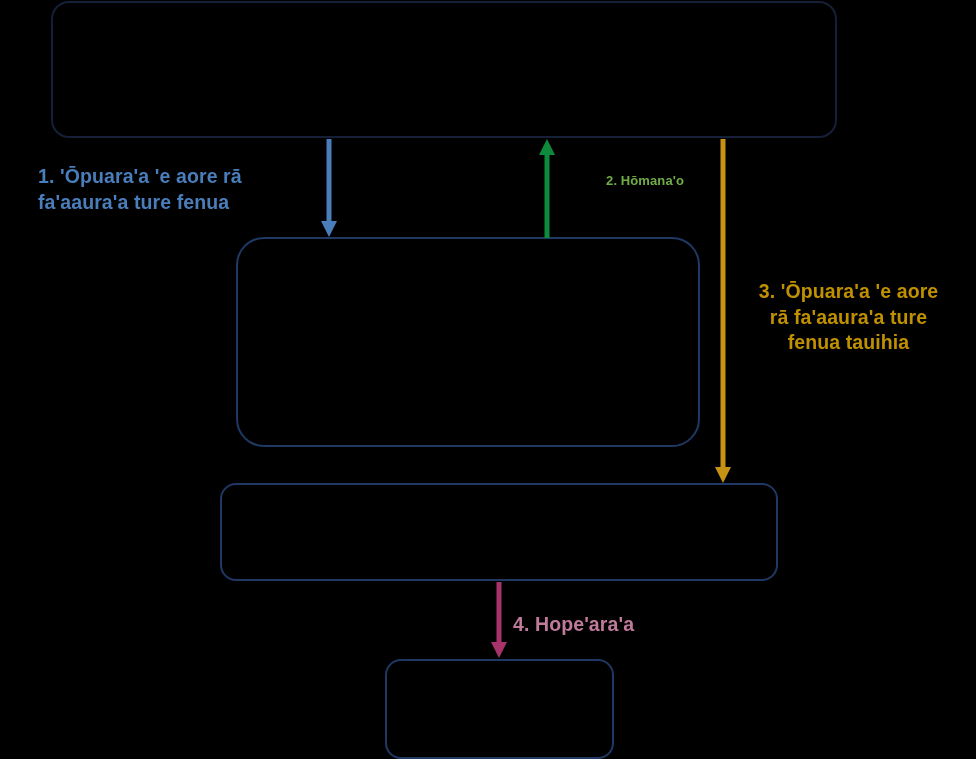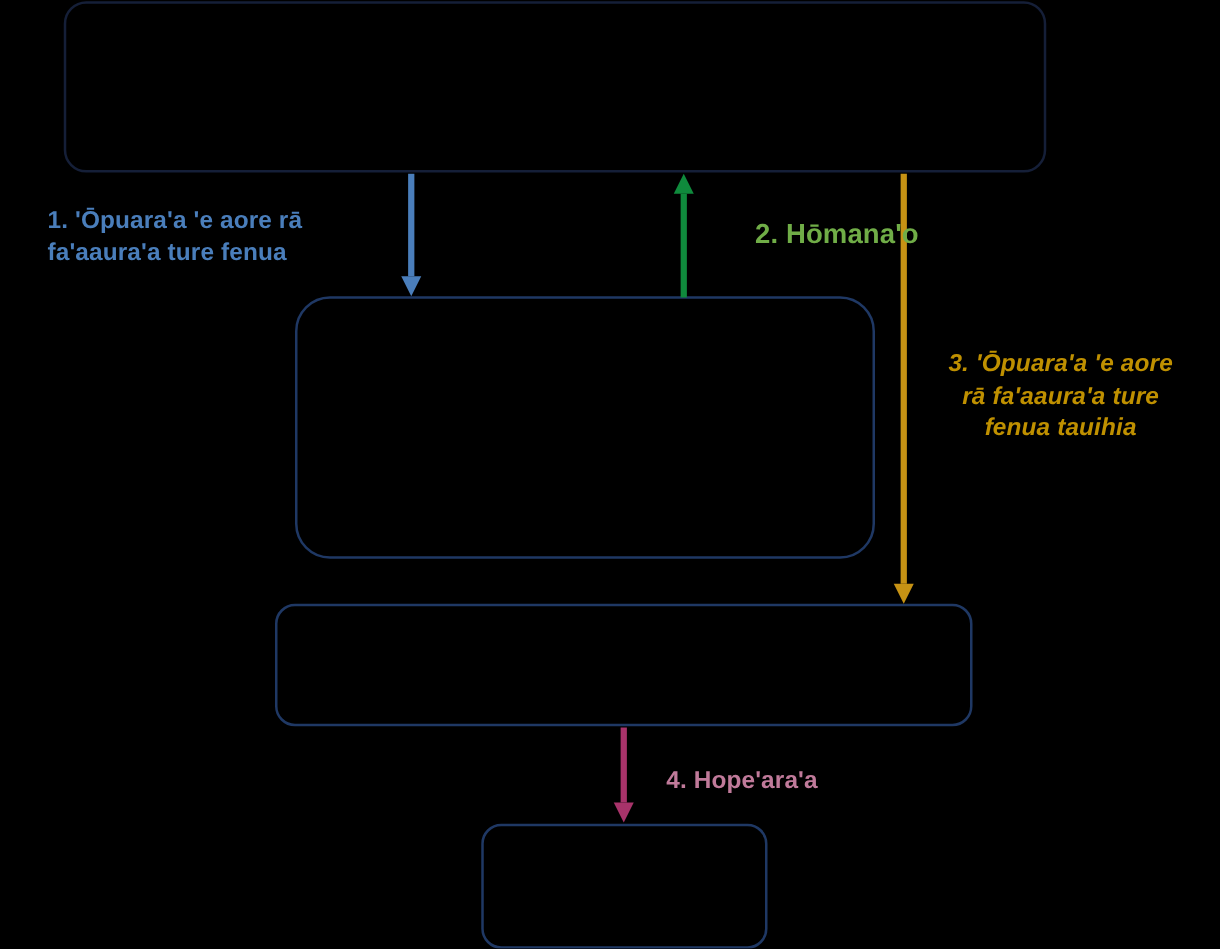--- a/index.html
+++ b/index.html
@@ -30,21 +30,21 @@
     pointer-events: none;
   }
   .edge-label {
     position: absolute;
     font-weight: bold;
     line-height: 1.32;
     white-space: pre-line;
     letter-spacing: 0.1px;
   }
   .lbl-1 { font-size: 19.5px; text-align: left; margin-left: 20px; }
-  .lbl-2 { font-size: 22px; text-align: right; }
+  .lbl-2 { font-size: 13px; text-align: center; }
   .lbl-3 { font-size: 19.5px; text-align: center; }
   .lbl-4 { font-size: 19.5px; text-align: left; }
 </style>
 </head>
 <body>
 
 <div id="canvas" style="background: rgb(0, 0, 0);">
 
   <div class="node-box" id="box-1" style="left: 51px; top: 1px; width: 786px; height: 137px; border-radius: 18px; border-width: 2px; border-color: rgb(21, 31, 56); background: transparent;"></div>
   <div class="node-box" id="box-2" style="left: 236px; top: 237px; width: 464px; height: 210px; border-radius: 28px; border-width: 2px; border-color: rgb(31, 56, 100); background: transparent;"></div>
@@ -60,19 +60,19 @@
       <polygon points="715,467 731,467 723,483" fill="#c69214"></polygon>
       <line x1="499" y1="582" x2="499" y2="642" stroke="#a8336a" stroke-width="5"></line>
       <polygon points="491,642 507,642 499,658" fill="#a8336a"></polygon>
     </svg>
 
   <div class="edge-label lbl-1" id="label-1" style="left: 18px; top: 164px; width: 300px; color: rgb(74, 126, 187);">1.  'Ōpuara'a 'e aore rā
 fa'aaura'a ture fenua</div>
 
   <div class="edge-label lbl-2" id="label-2" style="left: 555px; top: 172px; width: 180px; color: rgb(112, 173, 71);">2. Hōmana'o</div>
 
-  <div class="edge-label lbl-3" id="label-3" style="left: 727px; top: 279px; width: 243px; color: rgb(191, 144, 0); font-style: italic;">3. 'Ōpuara'a 'e aore
+  <div class="edge-label lbl-3" id="label-3" style="left: 727px; top: 279px; width: 243px; color: rgb(191, 144, 0);">3. 'Ōpuara'a 'e aore
 rā fa'aaura'a ture
 fenua tauihia</div>
 
-  <div class="edge-label lbl-4" id="label-4" style="left: 533px; top: 612px; width: 200px; color: rgb(192, 122, 154);">4. Hope'ara'a</div>
+  <div class="edge-label lbl-4" id="label-4" style="left: 513px; top: 612px; width: 200px; color: rgb(192, 122, 154);">4. Hope'ara'a</div>
 
 </div>
 
 </body></html>

